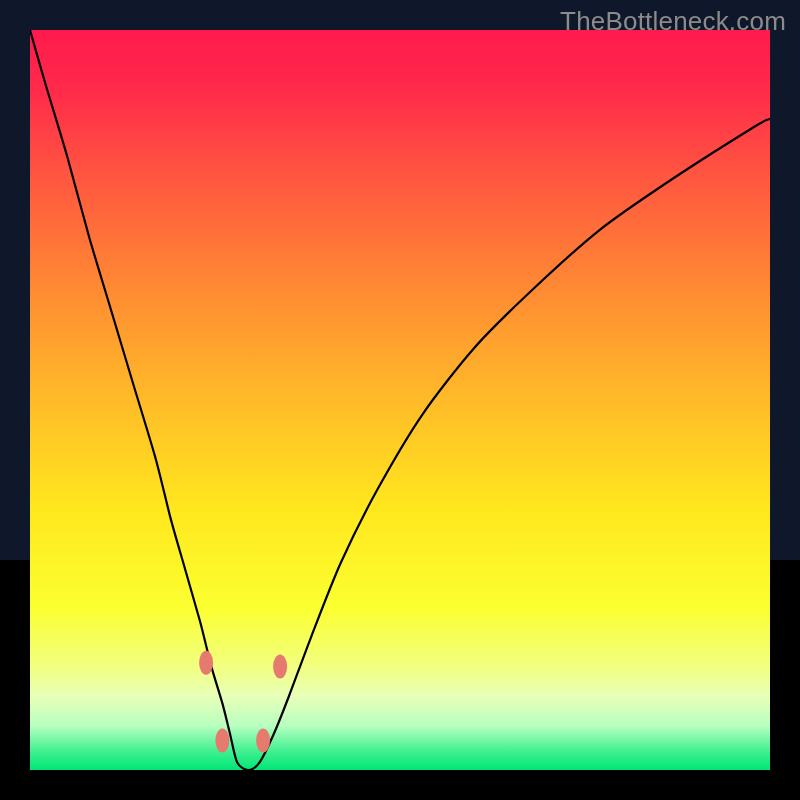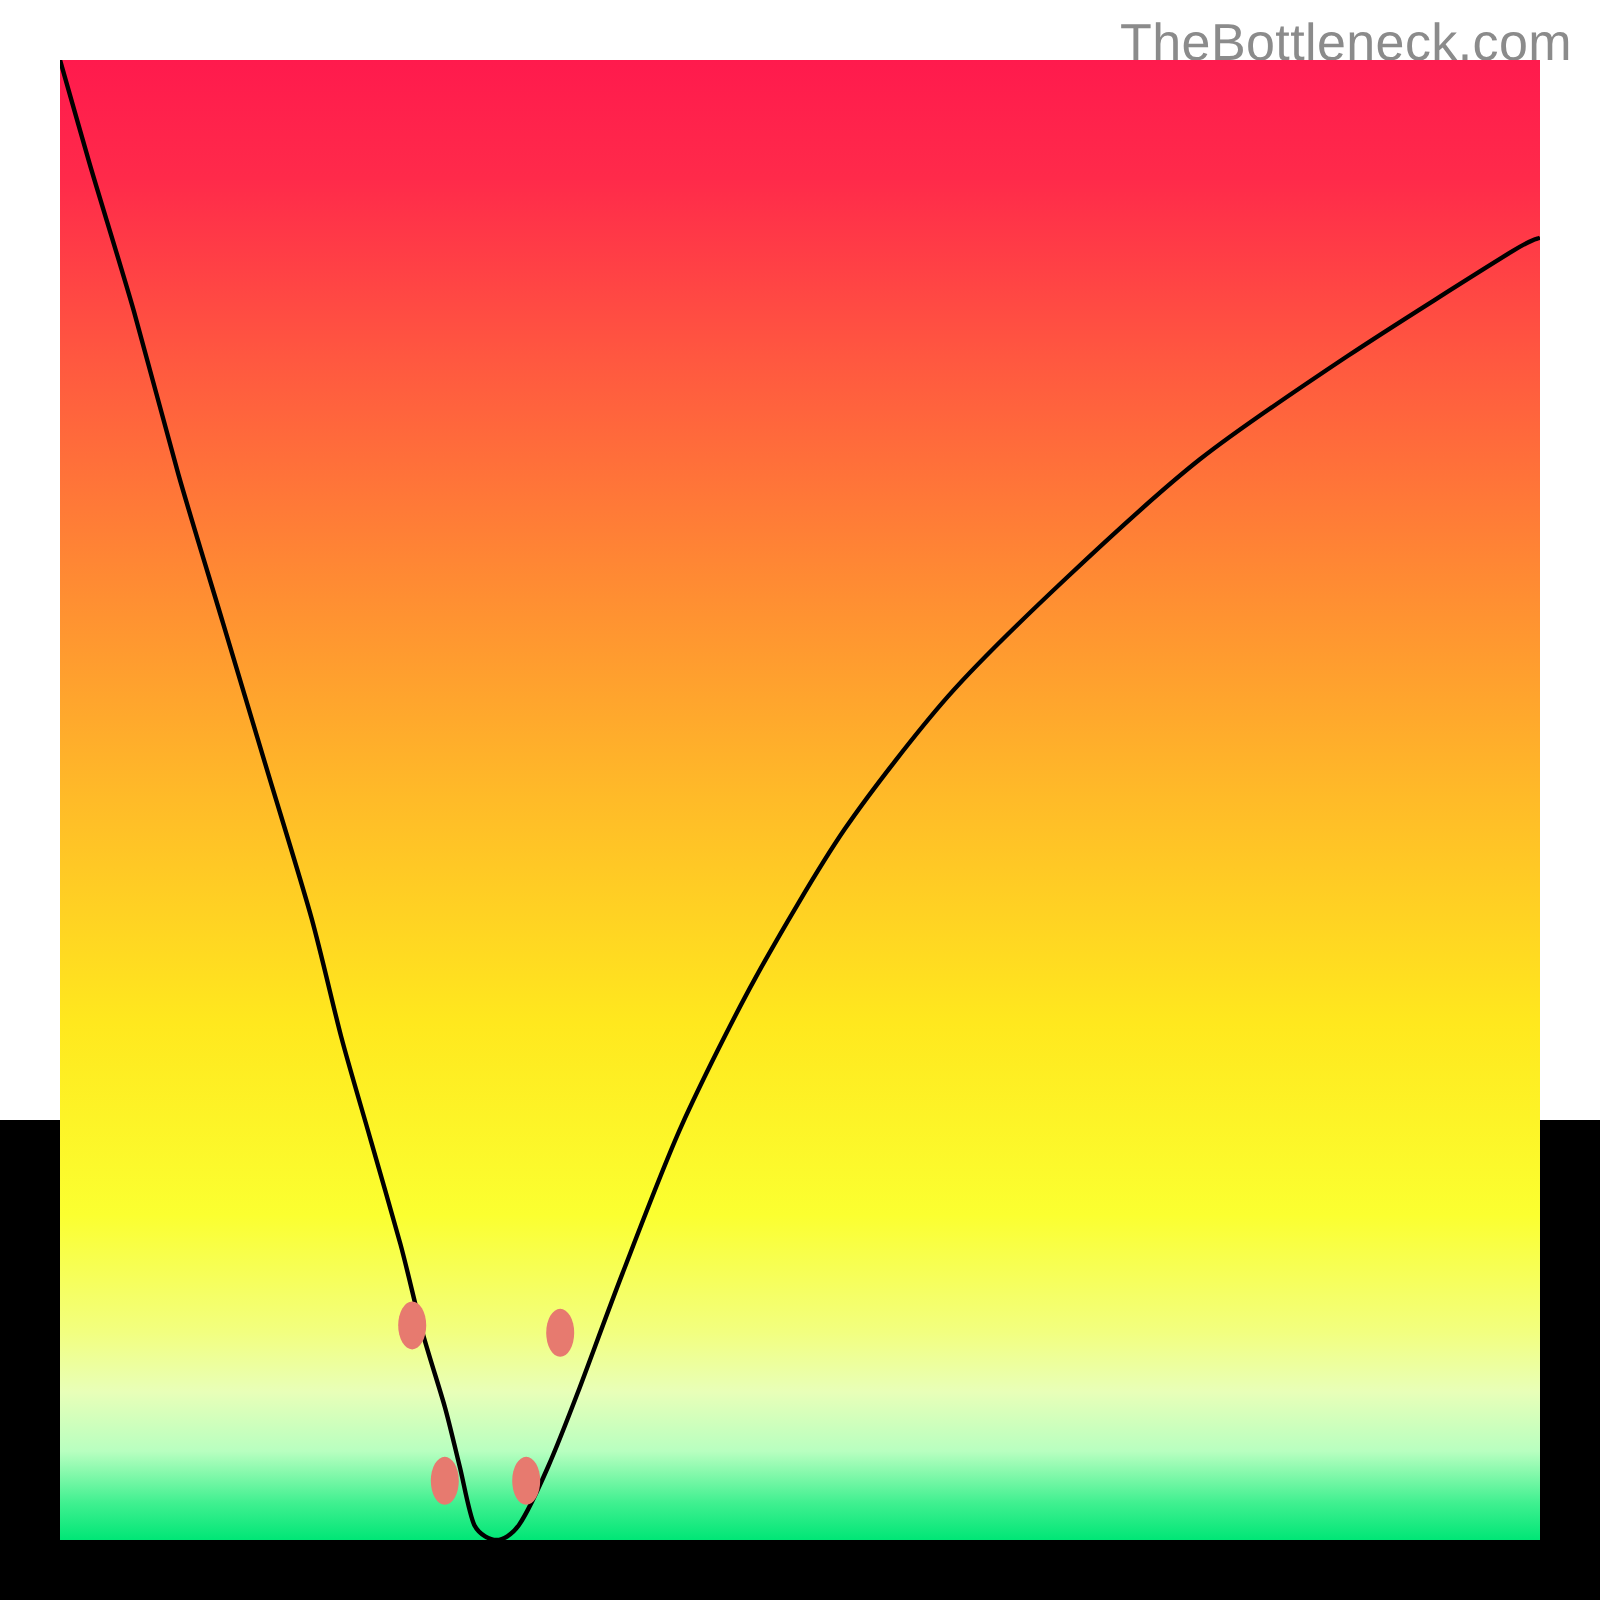--- a/index.html
+++ b/index.html
@@ -9,21 +9,21 @@
     height: 800px;
     background: #000;
     overflow: hidden;
   }
   .frame {
     position: absolute;
     left: 0;
     top: 0;
     width: 800px;
     height: 560px;
-    background: #ffffff;
+    background: #0f172a;
   }
   .watermark {
     position: absolute;
     top: 6px;
     right: 14px;
     font-family: Arial, Helvetica, sans-serif;
     font-size: 26px;
     font-weight: 500;
     color: #8b8b8b;
     letter-spacing: 0.2px;

